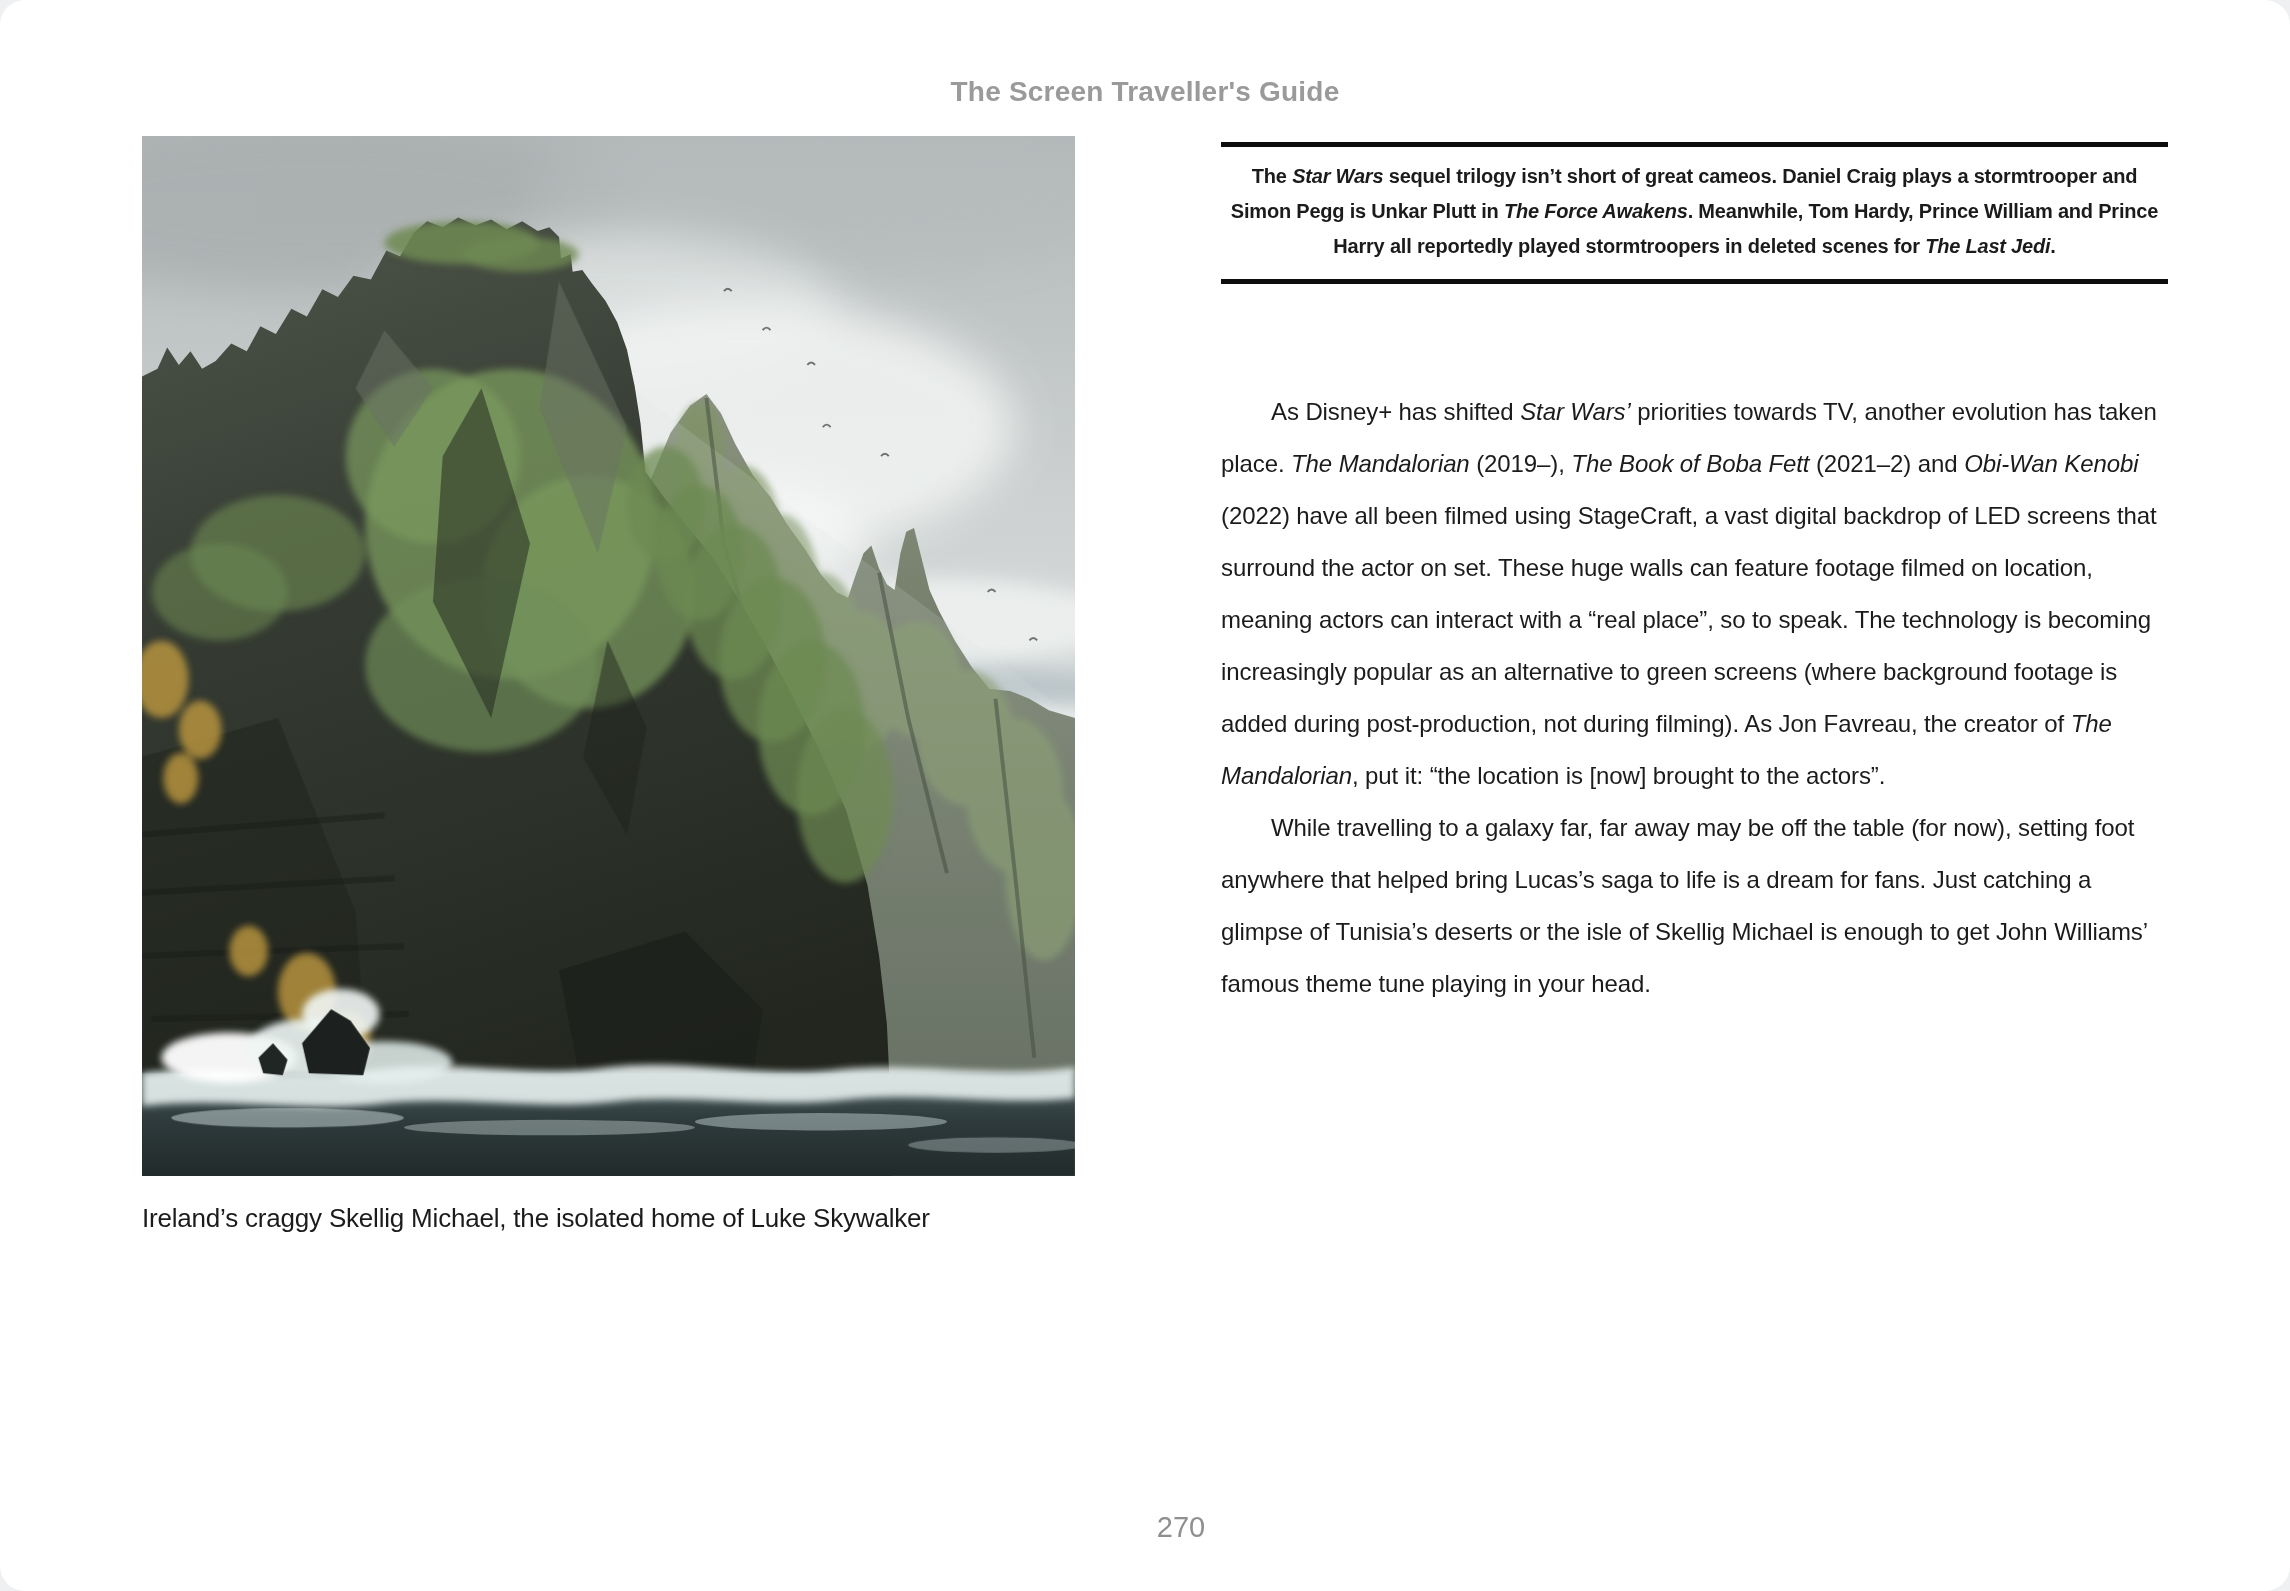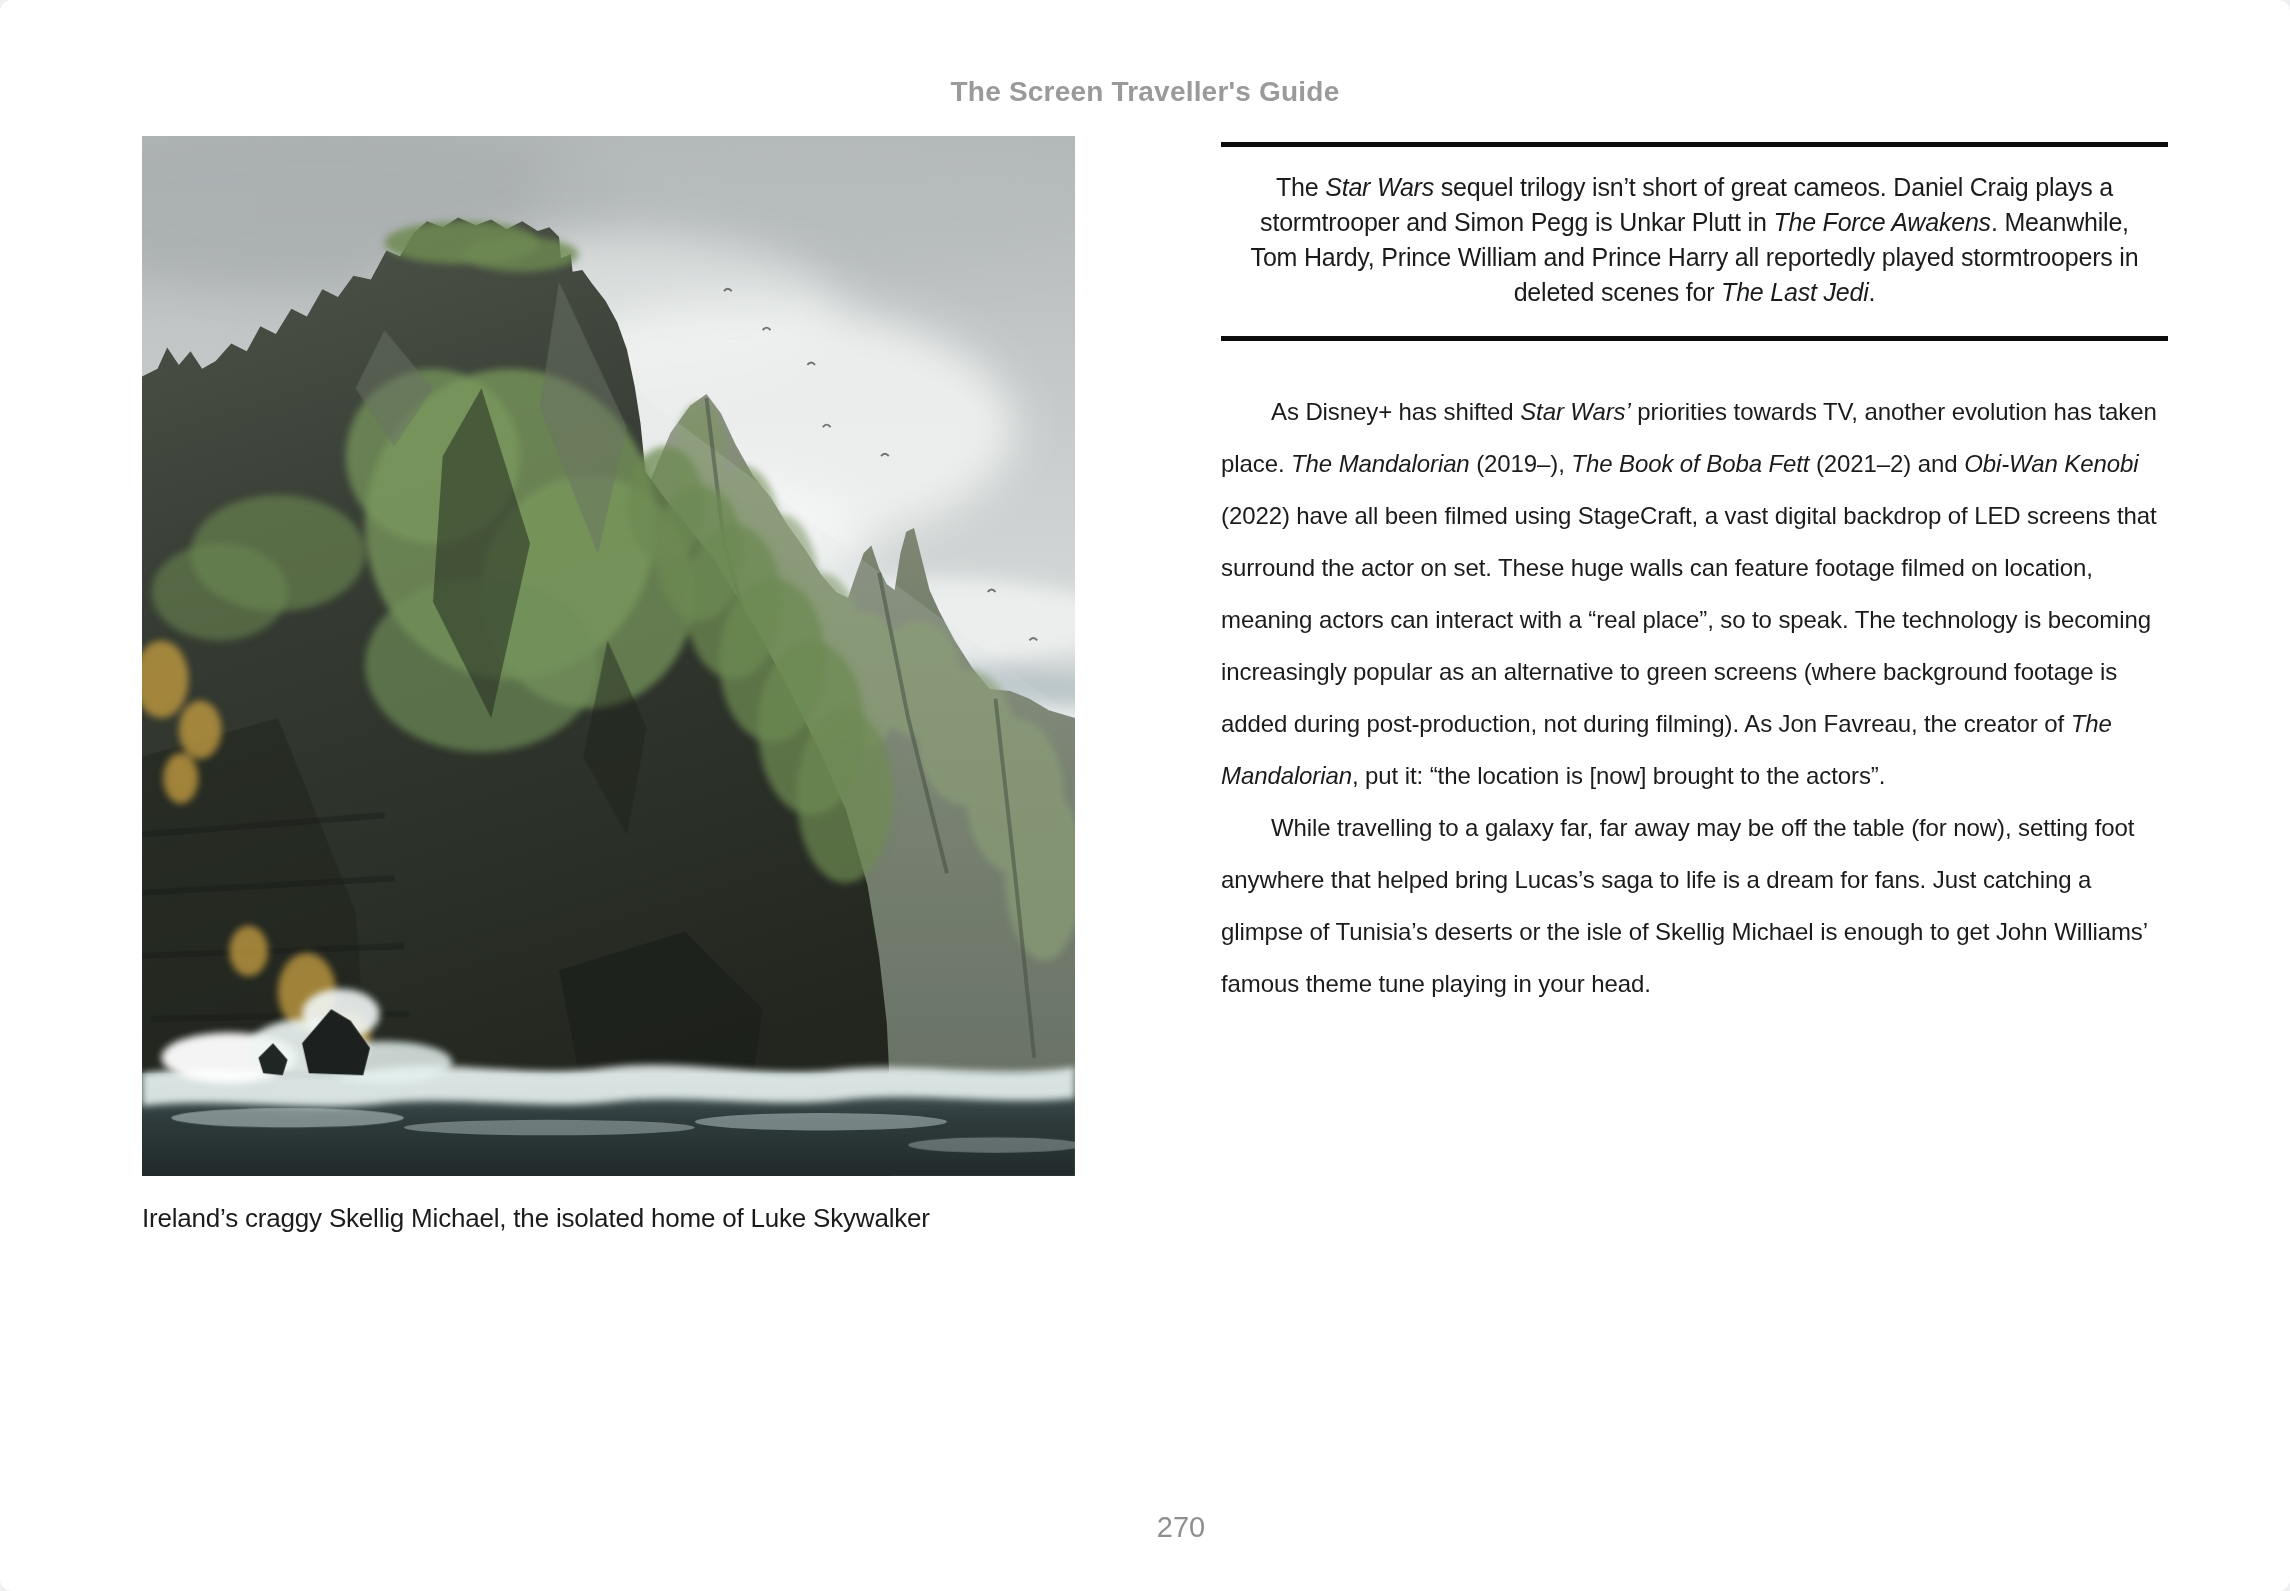--- a/index.html
+++ b/index.html
@@ -5,21 +5,21 @@
   html,body{margin:0;padding:0;}
   body{
     width:2290px;height:1591px;
     background:var(--backdrop,#eef0f1);
     font-family:"Liberation Sans", sans-serif;
     overflow:hidden;
   }
   .page{
     position:relative;width:2290px;height:1591px;
     background:var(--paper,#ffffff);
-    border-radius:12px;overflow:hidden;
+    border-radius:25px;overflow:hidden;
     color:var(--text,#1b1b1b);
   }
   .running-header{
     position:absolute;top:76px;left:0;width:100%;
     text-align:center;font-weight:700;font-size:28px;
     color:var(--muted,#9a9a9a);letter-spacing:0.2px;
   }
   .photo-block{position:absolute;left:142px;top:136px;width:933px;margin:0;}
   .photo{width:933px;height:1040px;}
   .photo svg{display:block;width:933px;height:1040px;}
@@ -32,22 +32,23 @@
     border-top:5.8px solid var(--rule,#0d0d0d);
     border-bottom:5.8px solid var(--rule,#0d0d0d);
     padding:11.6px 9.7px 15.5px;
   }
   .celeb-title{margin:0 0 11.6px;text-align:center;font-size:37px;line-height:39px;}
   .condensed{
     display:inline-block;transform:scaleX(.78);transform-origin:center;
     font-weight:800;letter-spacing:0.5px;
   }
   .celeb-body{
-    margin:11px;text-align:center;font-size:25px;line-height:35px;
+    margin:0;text-align:center;font-size:20px;line-height:35px;
     letter-spacing:-0.2px;
+    font-weight:bold;
   }
   .article{
     position:absolute;left:1221px;top:386px;width:951px;
     font-size:24px;line-height:52px;letter-spacing:-0.1px;
   }
   .para{margin:0;}
   .indent{text-indent:50px;}
   em{font-style:italic;}
   .folio{
     position:absolute;left:0;bottom:47px;width:100%;text-align:center;

